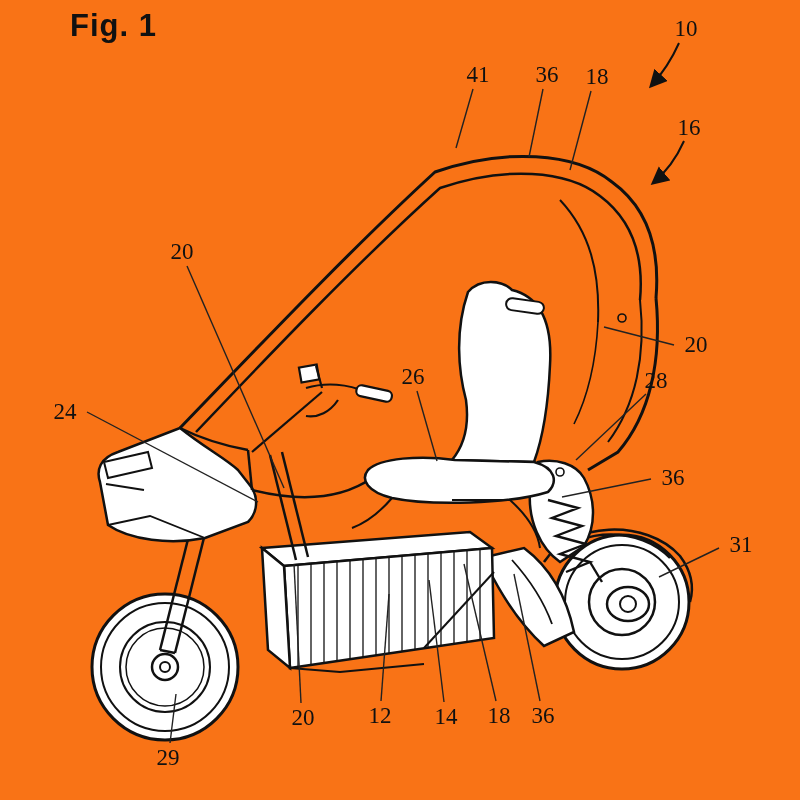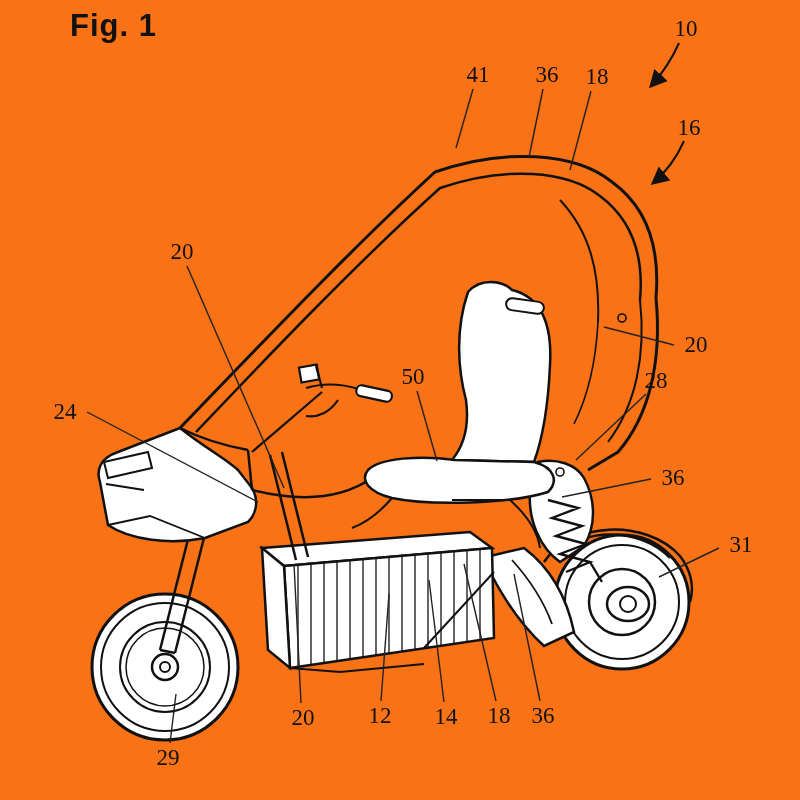--- a/index.html
+++ b/index.html
@@ -176,21 +176,21 @@
   <div class="fig-title">Fig. 1</div>
 
   <div class="ref" style="left:686px;top:29px">10</div>
   <div class="ref" style="left:478px;top:75px">41</div>
   <div class="ref" style="left:547px;top:75px">36</div>
   <div class="ref" style="left:597px;top:77px">18</div>
   <div class="ref" style="left:689px;top:128px">16</div>
   <div class="ref" style="left:182px;top:252px">20</div>
   <div class="ref" style="left:65px;top:412px">24</div>
   <div class="ref" style="left:696px;top:345px">20</div>
-  <div class="ref" style="left:413px;top:377px">50</div>
+  <div class="ref" style="left:413px;top:377px">26</div>
   <div class="ref" style="left:656px;top:381px">28</div>
   <div class="ref" style="left:673px;top:478px">36</div>
   <div class="ref" style="left:741px;top:545px">31</div>
   <div class="ref" style="left:303px;top:718px">20</div>
   <div class="ref" style="left:380px;top:716px">12</div>
   <div class="ref" style="left:446px;top:717px">14</div>
   <div class="ref" style="left:499px;top:716px">18</div>
   <div class="ref" style="left:543px;top:716px">36</div>
   <div class="ref" style="left:168px;top:758px">29</div>
 

